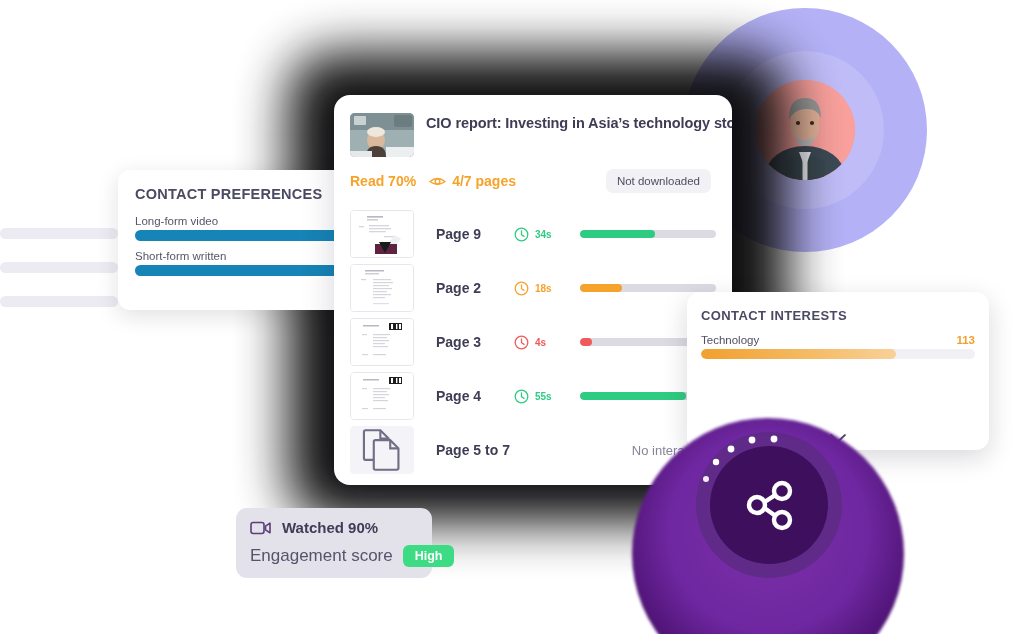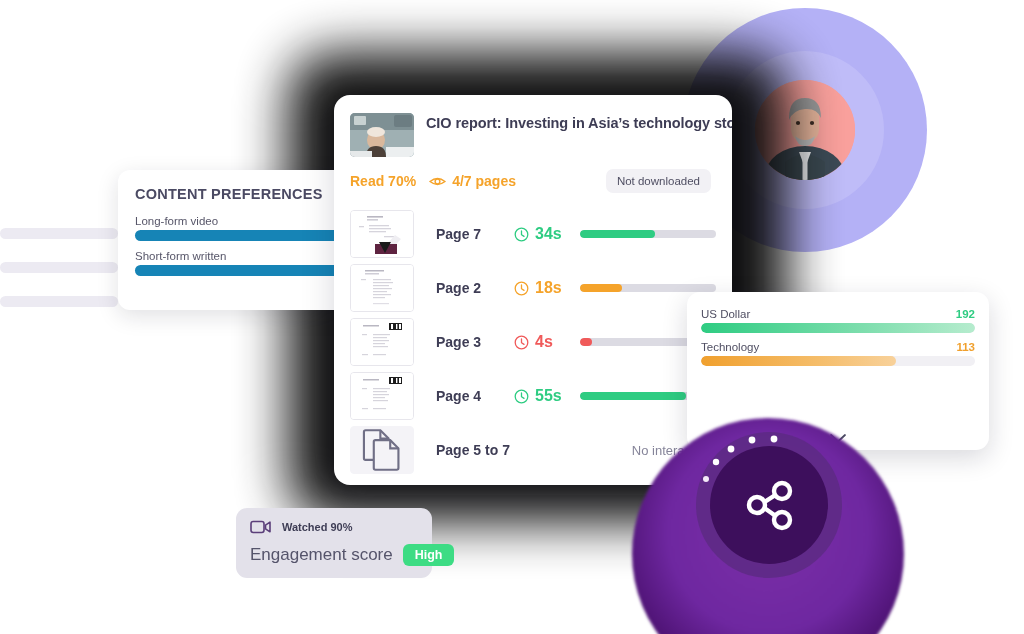--- a/index.html
+++ b/index.html
@@ -205,21 +205,21 @@
     flex: 0 0 auto;
     white-space: nowrap;
   }
   .pr-time {
     display: flex;
     align-items: center;
     width: 66px;
     flex: 0 0 auto;
   }
   .pr-time span {
-    font-size: 16px;
+    font-size: 10px;
     font-weight: bold;
     margin-left: 6px;
     white-space: nowrap;
   }
   .pr-track {
     flex: 1 1 auto;
     height: 8px;
     border-radius: 5px;
     background: #dcdbe3;
     overflow: hidden;
@@ -317,21 +317,21 @@
     position: absolute;
     left: 236px; top: 508px;
     width: 196px; height: 70px;
     background: #e3e1ea;
     border-radius: 11px;
     padding: 11px 14px 0 14px;
     box-sizing: border-box;
   }
   .wc-top { display: flex; align-items: center; }
   .wc-title {
-    font-size: 11px;
+    font-size: 15px;
     font-weight: bold;
     color: #3e3d55;
     margin-left: 10px;
     white-space: nowrap;
   }
   .wc-bottom {
     display: flex;
     align-items: center;
     margin-top: 9px;
   }
@@ -369,21 +369,21 @@
       <path d="M34 38 Q34 18 50 18 Q66 18 66 38 Q62 28 50 29 Q38 30 34 40 Z" fill="#9a9a9a"></path>
       <path d="M40 56 Q50 64 60 56 Q58 66 50 66 Q42 66 40 56 Z" fill="#bdbdbd"></path>
       <circle cx="43" cy="43" r="2.1" fill="#3a2b22"></circle>
       <circle cx="57" cy="43" r="2.1" fill="#3a2b22"></circle>
     </svg>
   </div>
 
   <div class="main-shadow"></div>
 
   <div class="content-prefs">
-    <div class="cp-title">CONTENT PREFERENCES</div>
+    <div class="cp-title">CONTACT PREFERENCES</div>
     <div class="cp-row">
       <div class="cp-label">Long-form video</div>
       <div class="cp-bar"></div>
     </div>
     <div class="cp-row">
       <div class="cp-label">Short-form written</div>
       <div class="cp-bar"></div>
     </div>
   </div>
 
@@ -431,21 +431,21 @@
             <rect x="8" y="15" width="5" height="1.3" fill="#d6d4dc"></rect>
             <rect x="18" y="14" width="20" height="1.3" fill="#d6d4dc"></rect>
             <rect x="18" y="17" width="22" height="1.3" fill="#d6d4dc"></rect>
             <rect x="18" y="20" width="17" height="1.3" fill="#d6d4dc"></rect>
             <rect x="33" y="25" width="10" height="1.3" fill="#d6d4dc"></rect>
             <path d="M30 40 L44 24 L50 28 L37 42 Z" fill="#efeef2"></path>
             <rect x="24" y="33" width="22" height="10" fill="#5e2340"></rect>
             <path d="M28 31 L40 31 L34 42 Z" fill="#1b1b1b"></path>
           </svg>
         </div>
-        <div class="pr-label">Page 7</div>
+        <div class="pr-label">Page 9</div>
         <div class="pr-time">
           <svg width="15" height="15" viewBox="0 0 15 15">
             <circle cx="7.5" cy="7.5" r="6.3" fill="none" stroke="#2ecc82" stroke-width="1.3"></circle>
             <path d="M7.5 4 V7.7 L10 9.4" fill="none" stroke="#2ecc82" stroke-width="1.3" stroke-linecap="round"></path>
           </svg>
           <span style="color:#2ecc82">34s</span>
         </div>
         <div class="pr-track">
           <div class="pr-fill" style="width:55%;background:#2ecc82"></div>
         </div>
@@ -555,30 +555,22 @@
           </svg>
         </div>
         <div class="pr-label">Page 5 to 7</div>
         <div class="pr-nointeract">No interaction</div>
       </div>
 
     </div>
   </div>
 
   <div class="contact-card">
-
-    <div class="ci-row">
-      <div class="ci-head">
-        <span class="ci-name">US Dollar</span>
-        <span class="ci-val" style="color:#2ecc82">192</span>
-      </div>
-      <div class="ci-track">
-        <div class="ci-fill" style="width:100%;background:linear-gradient(90deg,#2ecc82 0%,#7fdeae 60%,#b6ecce 100%)"></div>
-      </div>
-    </div>
+    <div class="ci-title">CONTACT INTERESTS</div>
+
 
 
     <div class="ci-row">
       <div class="ci-head">
         <span class="ci-name">Technology</span>
         <span class="ci-val" style="color:#f0a02e">113</span>
       </div>
       <div class="ci-track">
         <div class="ci-fill" style="width:71%;background:linear-gradient(90deg,#f0a02e 0%,#f5bd6a 60%,#f8d19a 100%)"></div>
       </div>

